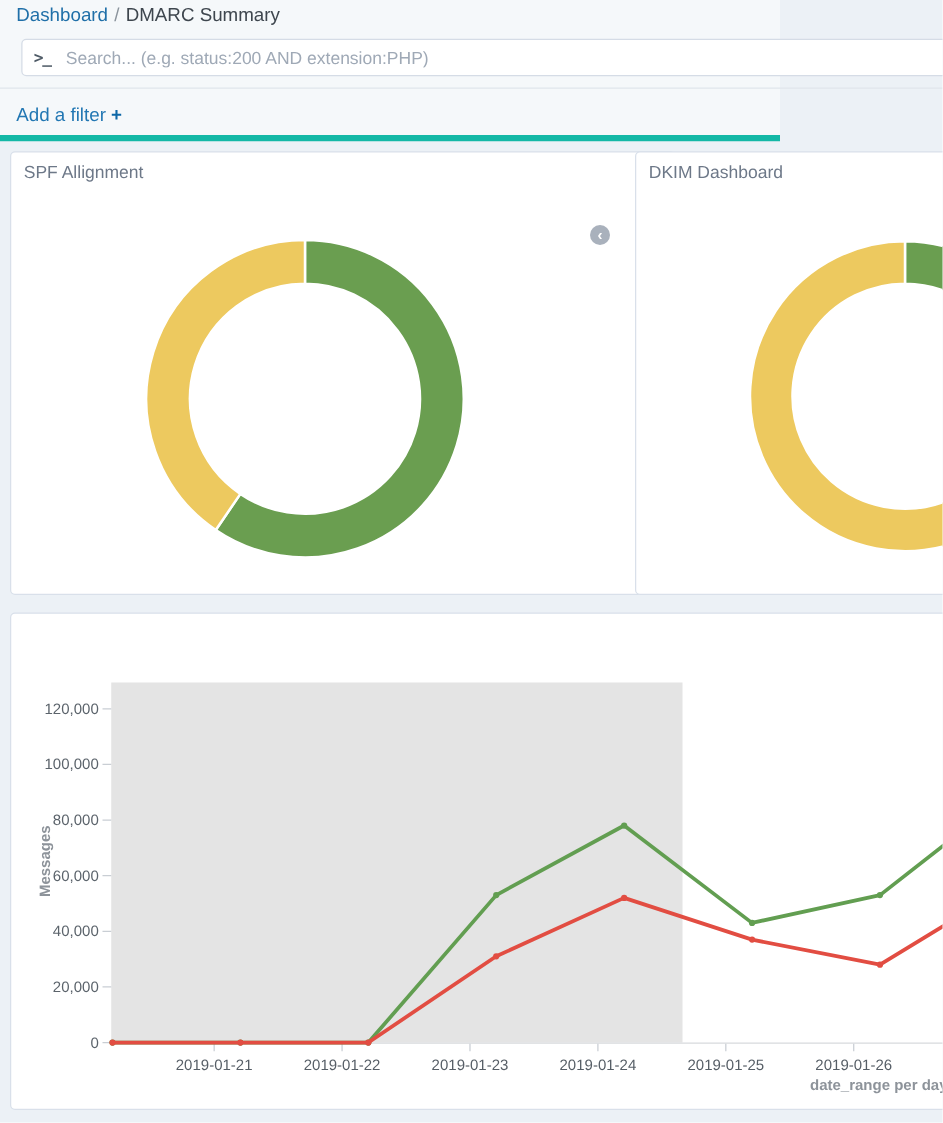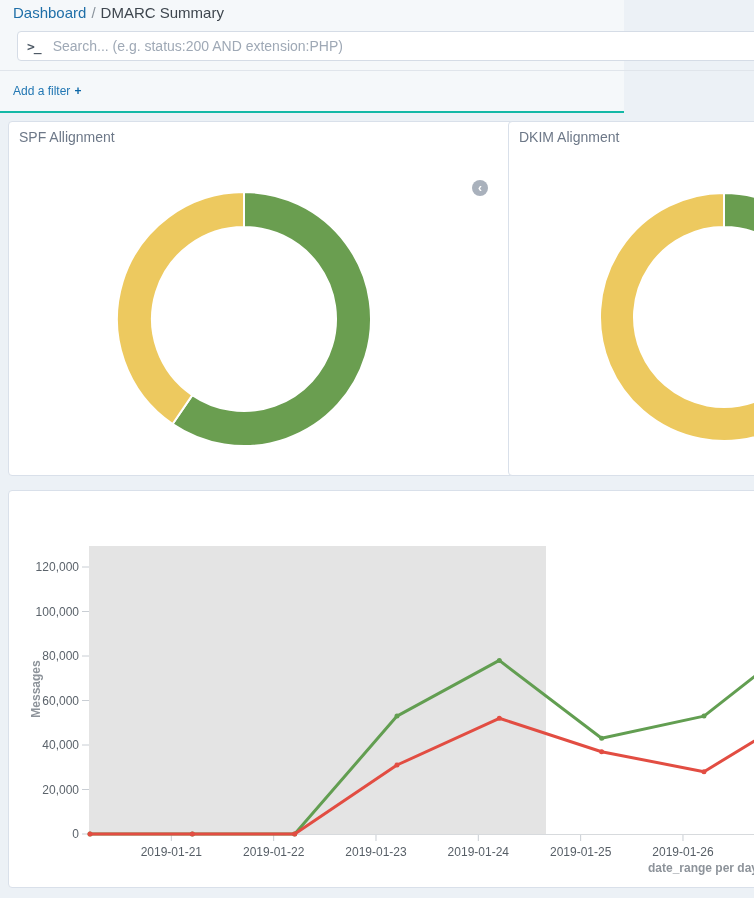--- a/index.html
+++ b/index.html
@@ -2,36 +2,36 @@
 <html><head>
 <meta charset="utf-8">
 <style>
   html,body{margin:0;padding:0;}
   body{
     width:754px;height:898px;overflow:hidden;position:relative;
     background:#ecf1f6;font-family:"Liberation Sans",sans-serif;
   }
   
   .header{position:absolute;top:0;left:0;width:624px;height:113px;
-    background:#f5f8fa;border-bottom:2px solid #14b8a6;box-sizing:border-box;padding-left:38px;}
+    background:#f5f8fa;border-bottom:5px solid #14b8a6;box-sizing:border-box;padding-left:38px;}
   .breadcrumb{position:absolute;top:4px;left:13px;font-size:15px;white-space:nowrap;}
   .crumb-link{color:#1f6fa8;text-decoration:none;cursor:pointer;}
   .crumb-sep{color:#8a939c;margin:0 5px;}
   .crumb-current{color:#3e464e;}
   .searchbox{position:absolute;top:31px;left:17px;width:745px;height:30px;
     background:#fff;border:1px solid #d5dce6;border-radius:4px;
     display:flex;align-items:center;box-sizing:border-box;}
   .prompt{color:#4e5a66;font-family:"DejaVu Sans Mono",monospace;font-size:13px;
     font-weight:bold;margin:0 10px 0 9px;letter-spacing:-1px;flex:0 0 auto;}
   .searchbox input{border:none;outline:none;flex:1;font-size:14px;color:#343741;
     background:transparent;font-family:"Liberation Sans",sans-serif;}
   .searchbox input::placeholder{color:#9fa9b6;}
   .divider1{position:absolute;top:70px;left:0;width:754px;height:0;
     border-top:1px solid #e0e5eb;}
-  .addfilter{position:absolute;top:84px;left:13px;font-size:12px;color:#2277b3;
+  .addfilter{position:absolute;top:84px;left:13px;font-size:15px;color:#2277b3;
     text-decoration:none;cursor:pointer;}
   .plus{font-weight:bold;color:#0d67a7;margin-left:4px;}
   
   .panel{position:absolute;background:#fff;border:1px solid #d9e0ea;
     border-radius:4px;box-sizing:border-box;}
   #panel-spf{left:8px;top:121px;width:532px;height:355px;}
   #panel-dkim{left:508px;top:121px;width:489px;height:355px;}
   #panel-dmarc{left:8px;top:490px;width:981px;height:398px;}
   .panel-title{position:absolute;top:7px;left:10px;font-size:14px;color:#6d7888;
     white-space:nowrap;}
@@ -61,21 +61,21 @@
   <div class="legend-toggle">
       <span>‹</span>
     </div>
   <svg class="chart-svg" width="487" height="353">
       <path d="M235.00,70.00 A127,127 0 1 1 163.62,302.04 L183.29,273.09 A92,92 0 1 0 235.00,105.00 Z" fill="#6A9E50" stroke="#ffffff" stroke-width="2" stroke-linejoin="round"></path>
       <path d="M163.62,302.04 A127,127 0 0 1 235.00,70.00 L235.00,105.00 A92,92 0 0 0 183.29,273.09 Z" fill="#EDC95F" stroke="#ffffff" stroke-width="2" stroke-linejoin="round"></path>
     </svg>
 </div>
 
 <div class="panel" id="panel-dkim">
-  <div class="panel-title">DKIM Alignment</div>
+  <div class="panel-title">DKIM Dashboard</div>
   <svg class="chart-svg" width="487" height="353">
       <path d="M215.00,71.00 A124,124 0 0 1 260.65,79.71 L248.13,111.32 A90,90 0 0 0 215.00,105.00 Z" fill="#6A9E50" stroke="#ffffff" stroke-width="2" stroke-linejoin="round"></path>
       <path d="M260.65,79.71 A124,124 0 1 1 215.00,71.00 L215.00,105.00 A90,90 0 1 0 248.13,111.32 Z" fill="#EDC95F" stroke="#ffffff" stroke-width="2" stroke-linejoin="round"></path>
     </svg>
 </div>
 
 <div class="panel" id="panel-dmarc">
   <svg class="chart-svg" width="979" height="396">
       <rect x="80" y="55" width="457" height="288" fill="#E4E4E4"></rect>
       <line x1="80" y1="343.5" x2="979" y2="343.5" stroke="#d7dadd"></line>

